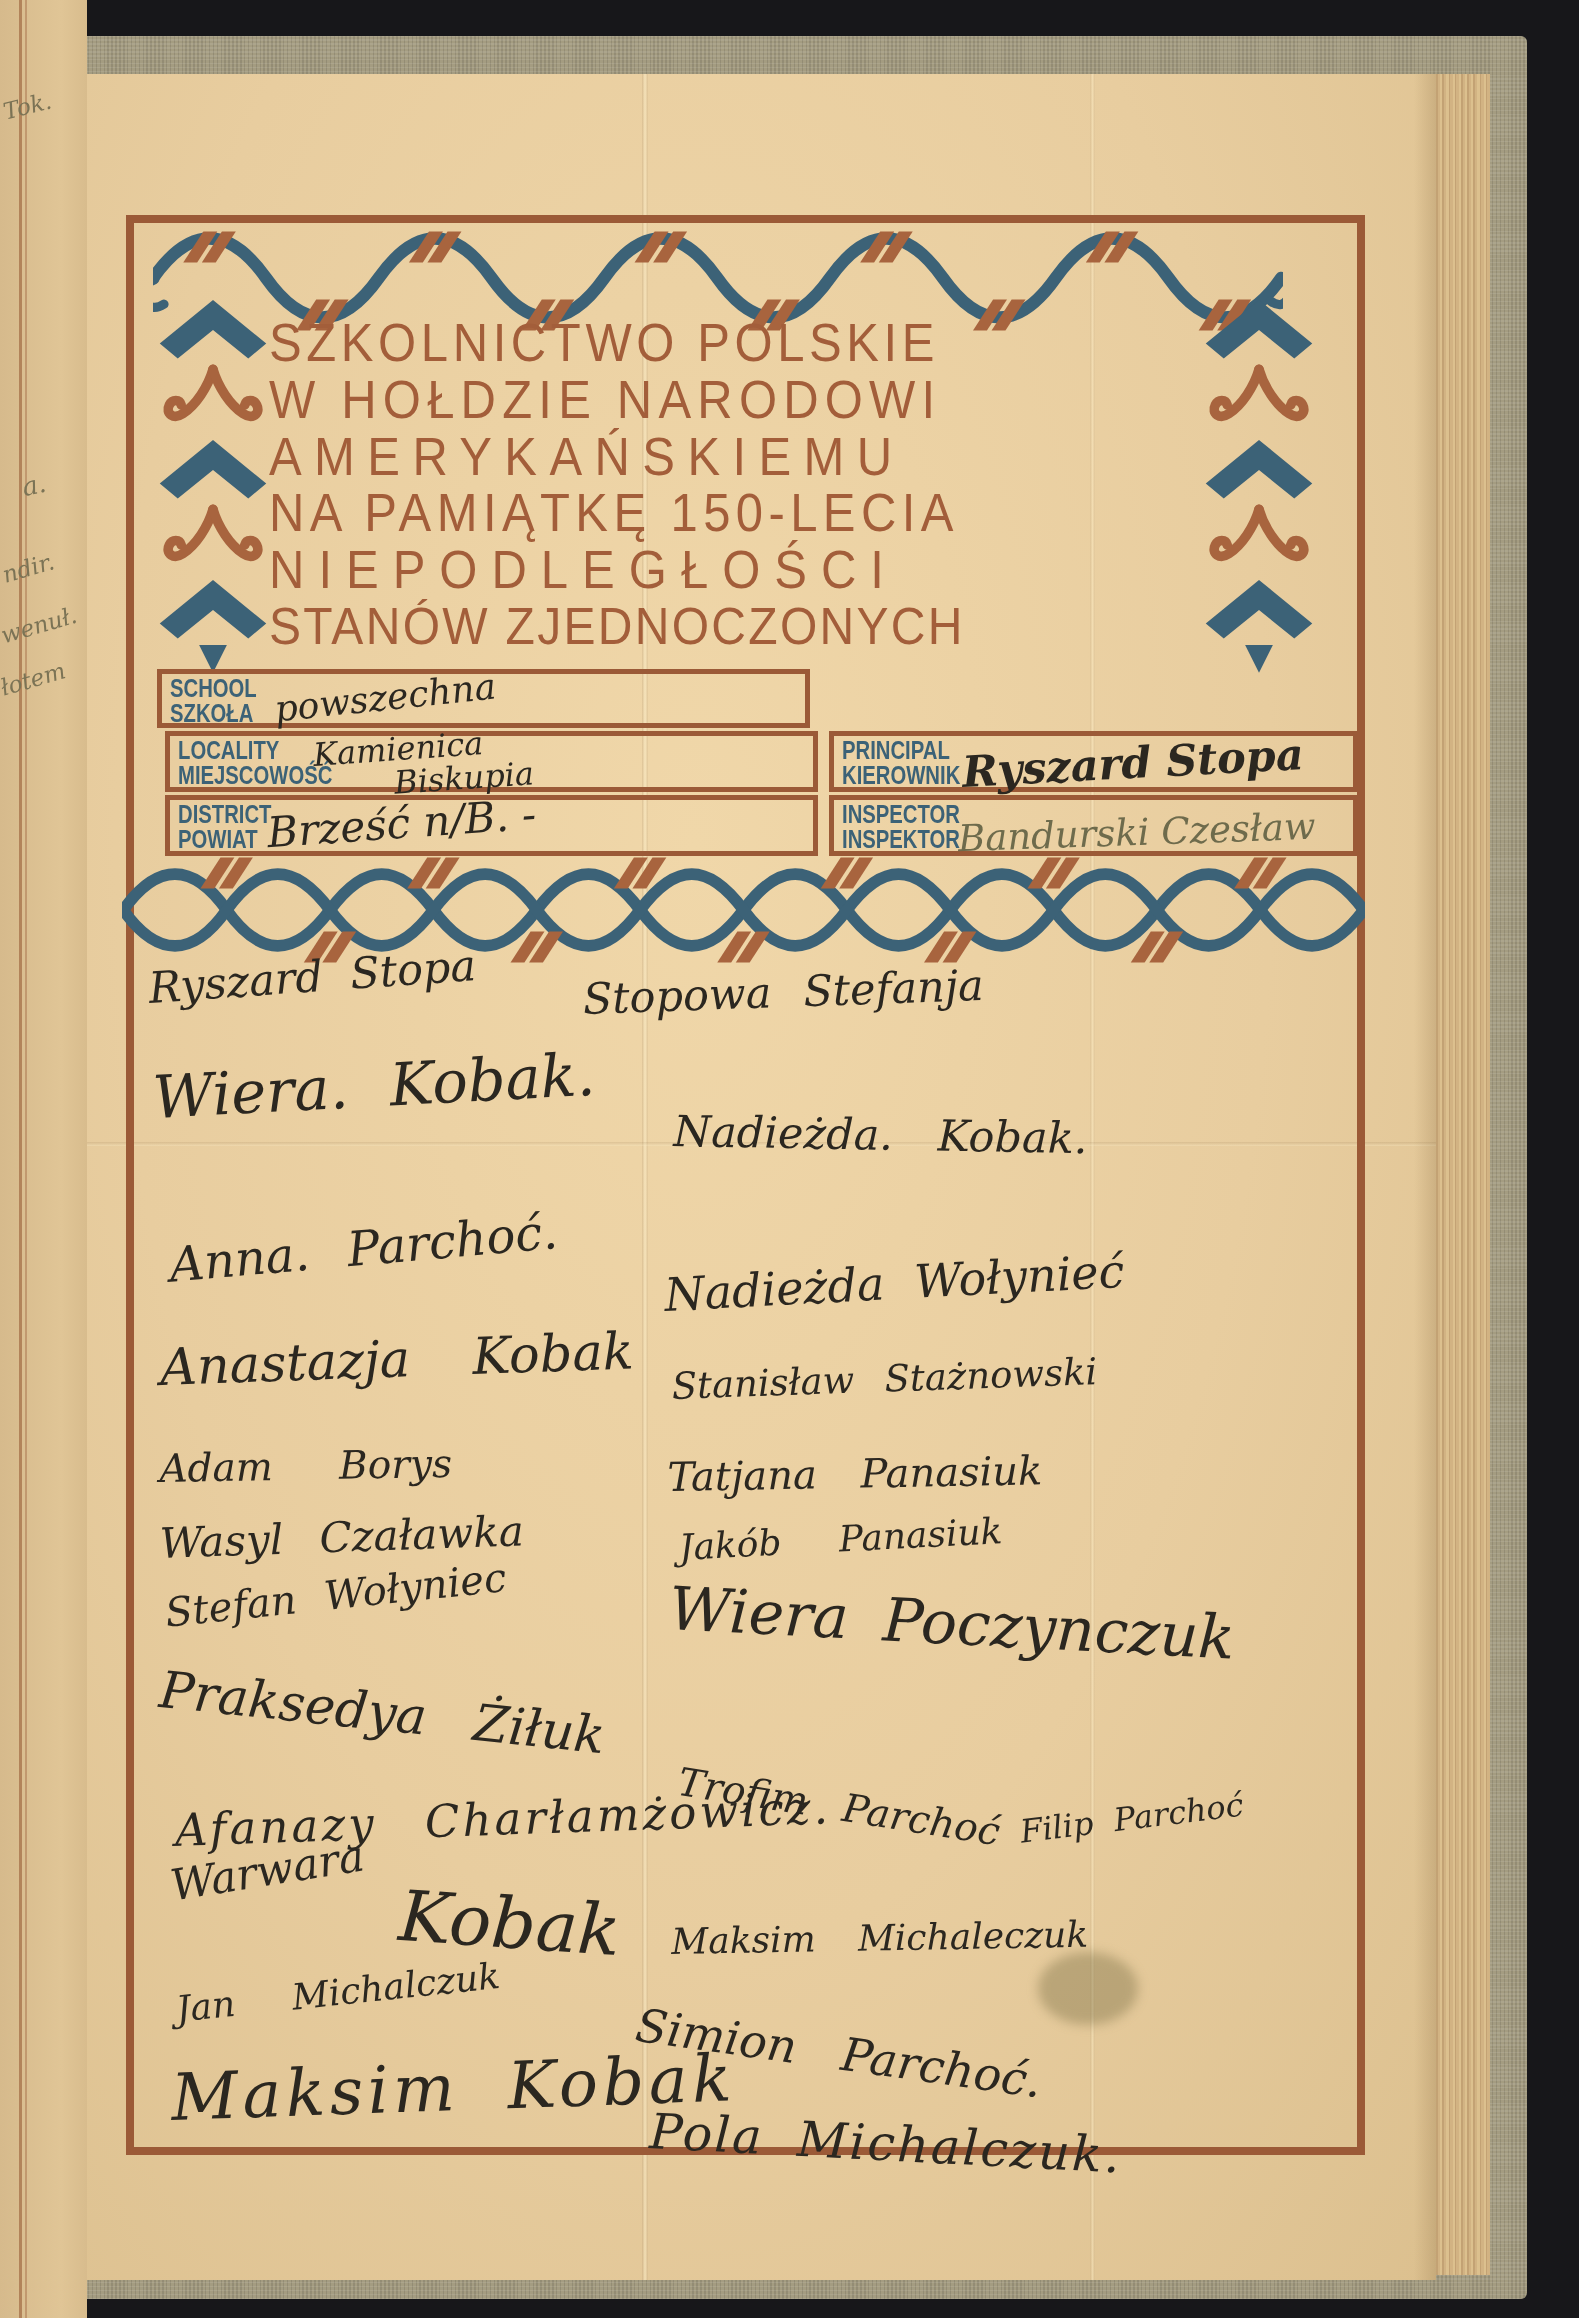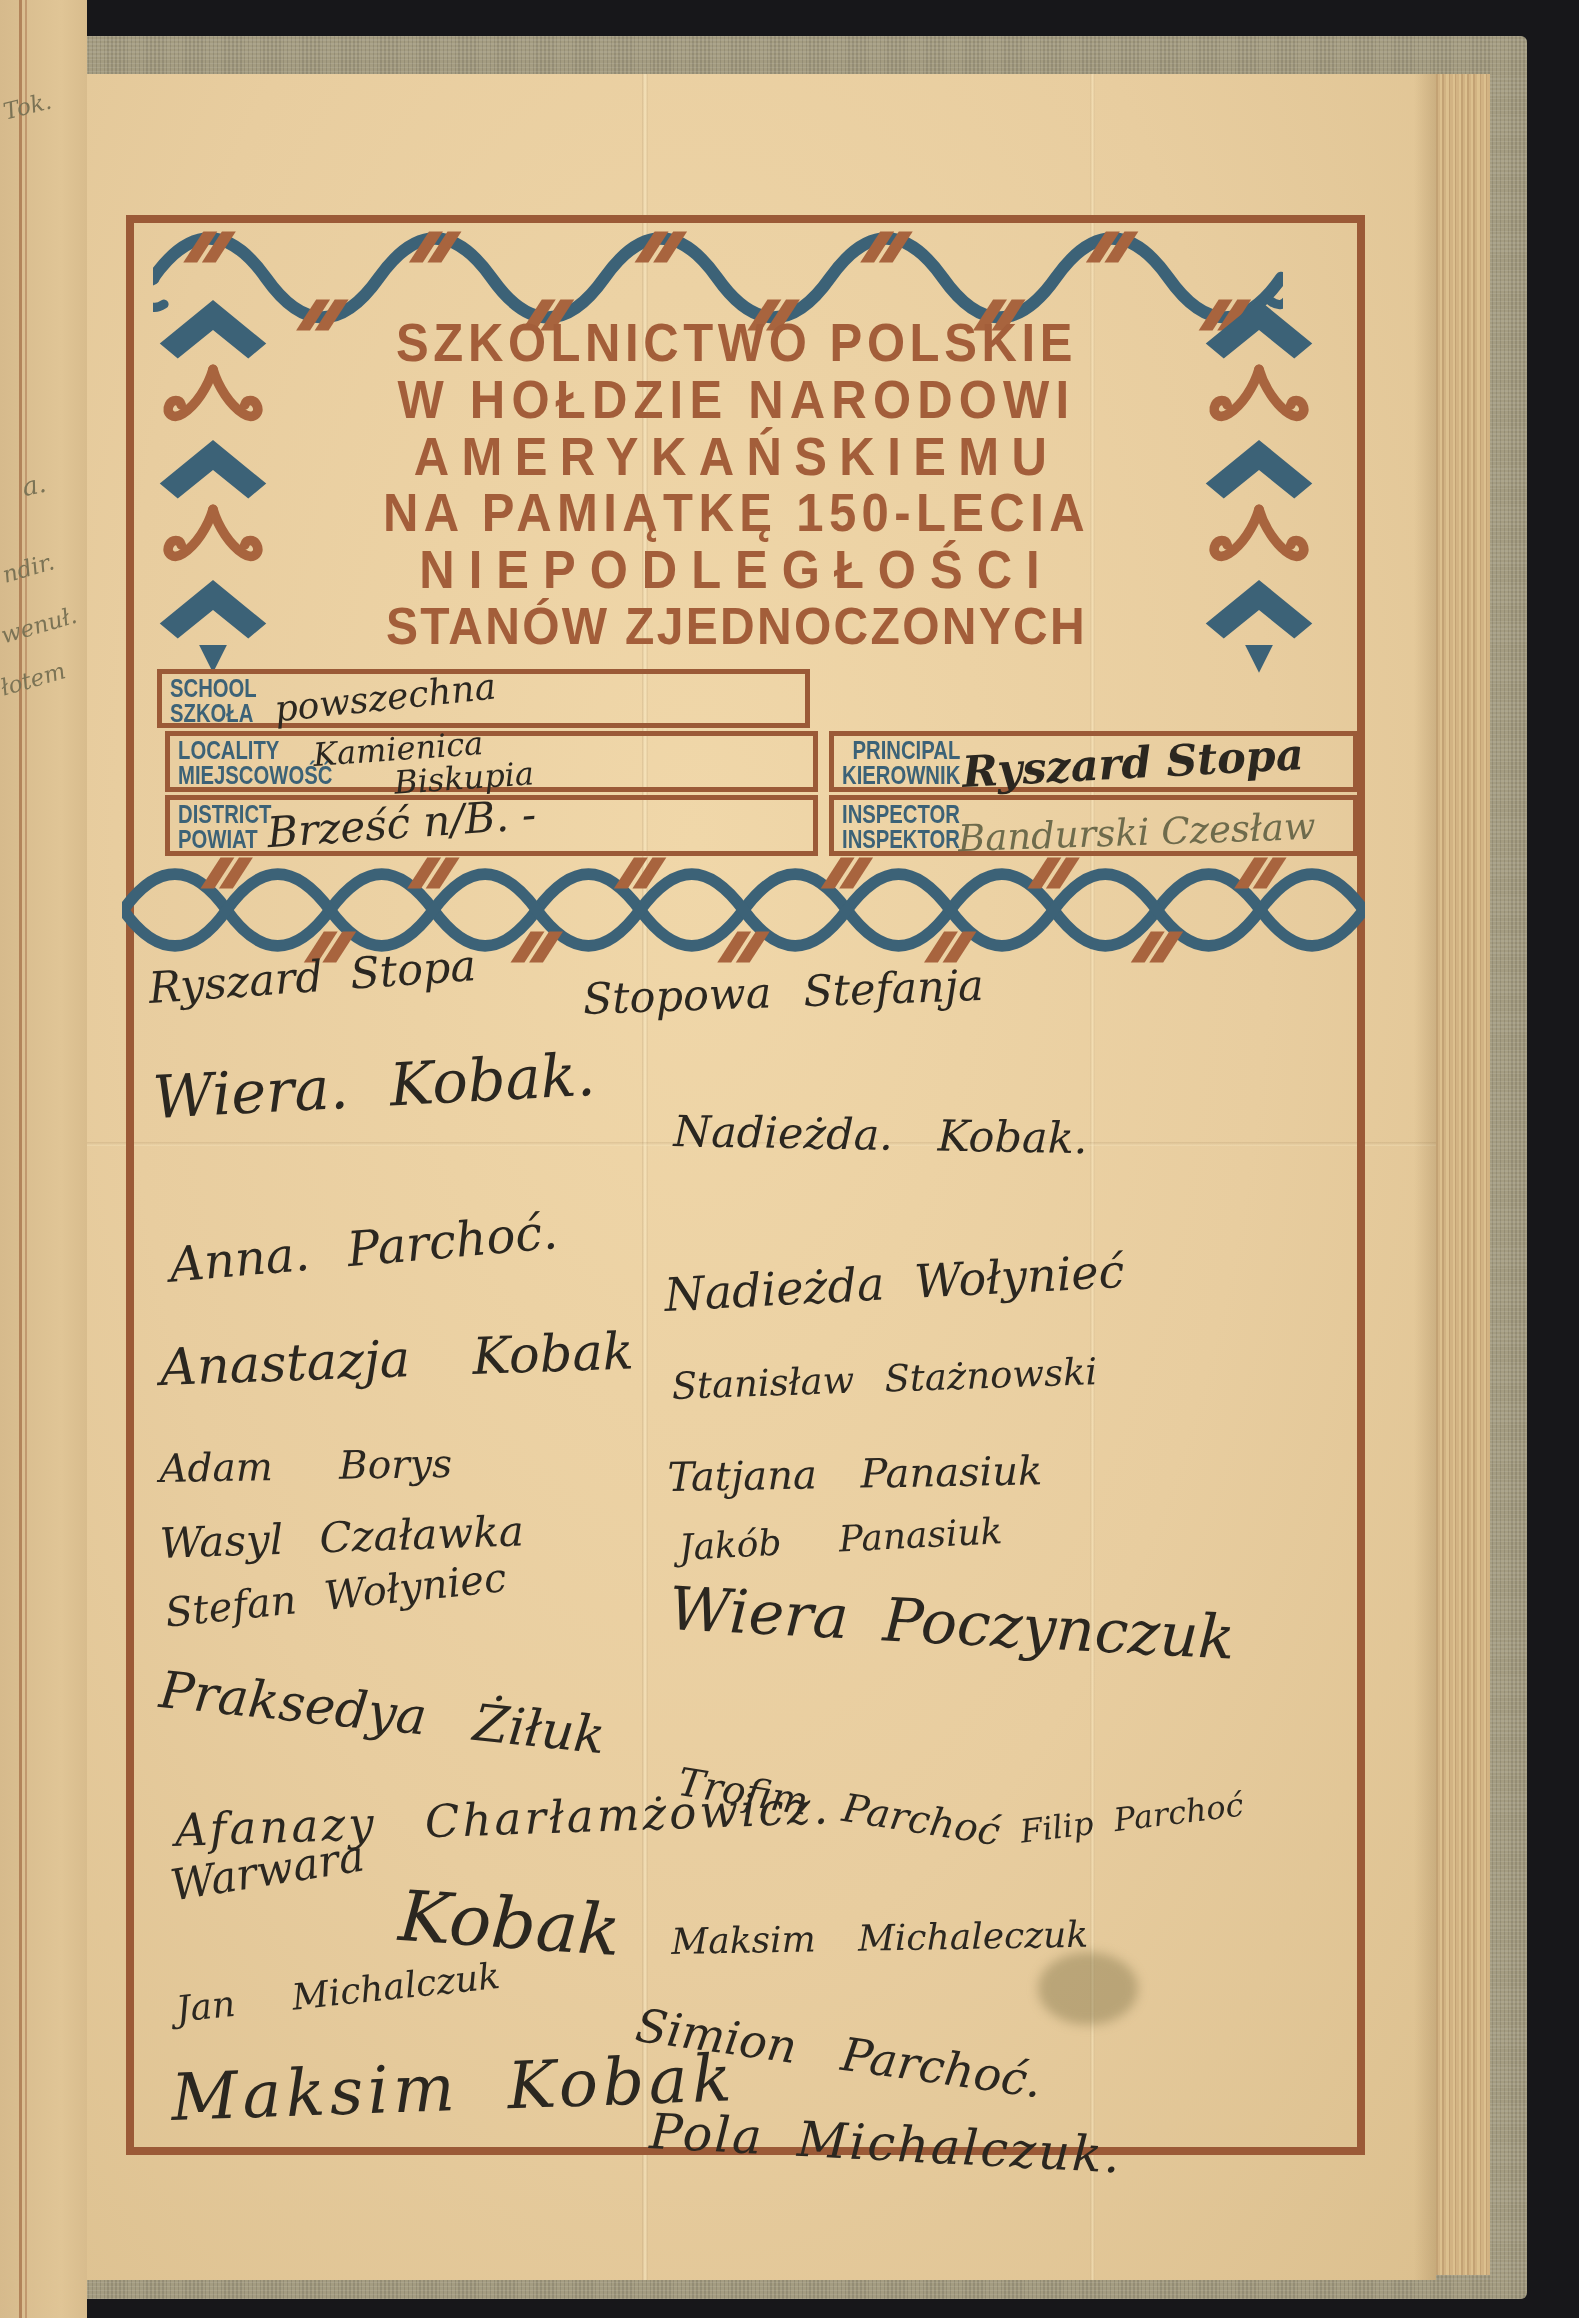--- a/index.html
+++ b/index.html
@@ -14,22 +14,22 @@
   .prev-page{position:absolute;left:0;top:0;width:87px;height:2319px;background:linear-gradient(90deg,#d6ba8c,#e0c596 70%,#d8bc8d);overflow:hidden;}
   .prev-line{position:absolute;left:18.5px;top:0;width:3.1px;height:2319px;background:rgba(146,84,48,.55);}
   .prev-line2{position:absolute;left:25px;top:0;width:1.5px;height:2319px;background:rgba(146,84,48,.35);}
   .frag{position:absolute;font-family:"DejaVu Serif",serif;font-style:italic;color:#7b7355;white-space:nowrap;}
   .gutter{position:absolute;left:87px;top:74px;width:45px;height:2206px;
          background:linear-gradient(90deg,#9f9678,#c9b285 45%,#e3c897);}
   .page{position:absolute;left:87px;top:74px;width:1349px;height:2206px;
          background:radial-gradient(ellipse at 45% 35%, #f0d7a9 0%, var(--paper,#e8cd9f) 55%, #dcc08f 100%);}
   .crease{position:absolute;pointer-events:none;}
   .frame{position:absolute;left:39px;top:141px;width:1239px;height:1940px;border:8.5px solid var(--frame,#9b5a37);box-sizing:border-box;}
-  .title{position:absolute;left:182px;top:241px;width:935px;text-align:center;color:var(--title,#a35e3a);
-         font-weight:bold;line-height:1.16;}
+  .title{position:absolute;left:182px;top:241px;width:935px;color:var(--title,#a35e3a);
+         font-weight:normal;line-height:1.16;}
   .title div{white-space:nowrap;transform:scaleY(1.08);}
   .orn-col{position:absolute;width:116px;display:flex;flex-direction:column;align-items:center;gap:1.5px;}
   .mot{display:block;}
   .cell{position:absolute;border:5.4px solid var(--frame,#9b5a37);box-sizing:border-box;}
   .lbl{position:absolute;left:7.7px;top:2.3px;color:var(--blue,#3c6277);font-weight:bold;line-height:.95;
        font-size:26px;transform:scaleX(.78);transform-origin:left top;white-space:nowrap;}
   .lbl span{display:block;}
   .hw{position:absolute;font-family:"DejaVu Serif",serif;font-style:italic;color:var(--ink,#26231c);white-space:nowrap;z-index:5;}
   .sig{position:absolute;font-family:"DejaVu Serif",serif;font-style:italic;color:var(--ink,#26231c);
        white-space:nowrap;transform-origin:left top;z-index:5;}
@@ -156,21 +156,21 @@
       <span class="hw" style="left:143px;top:-6.2px;font-size:32px;transform:rotate(-4deg);">Kamienica</span>
       <span class="hw" style="left:224px;top:23px;font-size:32px;transform:rotate(-4deg);">Biskupia</span>
     </div>
     <div class="cell" style="left:78px;top:721px;width:653px;height:61px;">
       <div class="lbl">
         <span>DISTRICT</span>
         <span>POWIAT</span>
       </div>
       <span class="hw" style="left:97px;top:-1.5px;font-size:42px;transform:rotate(-4deg);">Brześć n/B. -</span>
     </div>
-    <div class="cell" style="left:742px;top:657px;width:529px;height:61px;text-align:right;">
+    <div class="cell" style="left:742px;top:657px;width:529px;height:61px;">
       <div class="lbl">
         <span>PRINCIPAL</span>
         <span>KIEROWNIK</span>
       </div>
       <span class="hw" style="left:128px;top:1.5px;font-size:43px;font-weight:bold;transform:rotate(-3deg);">Ryszard Stopa</span>
     </div>
     <div class="cell" style="left:742px;top:721px;width:529px;height:61px;">
       <div class="lbl">
         <span>INSPECTOR</span>
         <span>INSPEKTOR</span>

